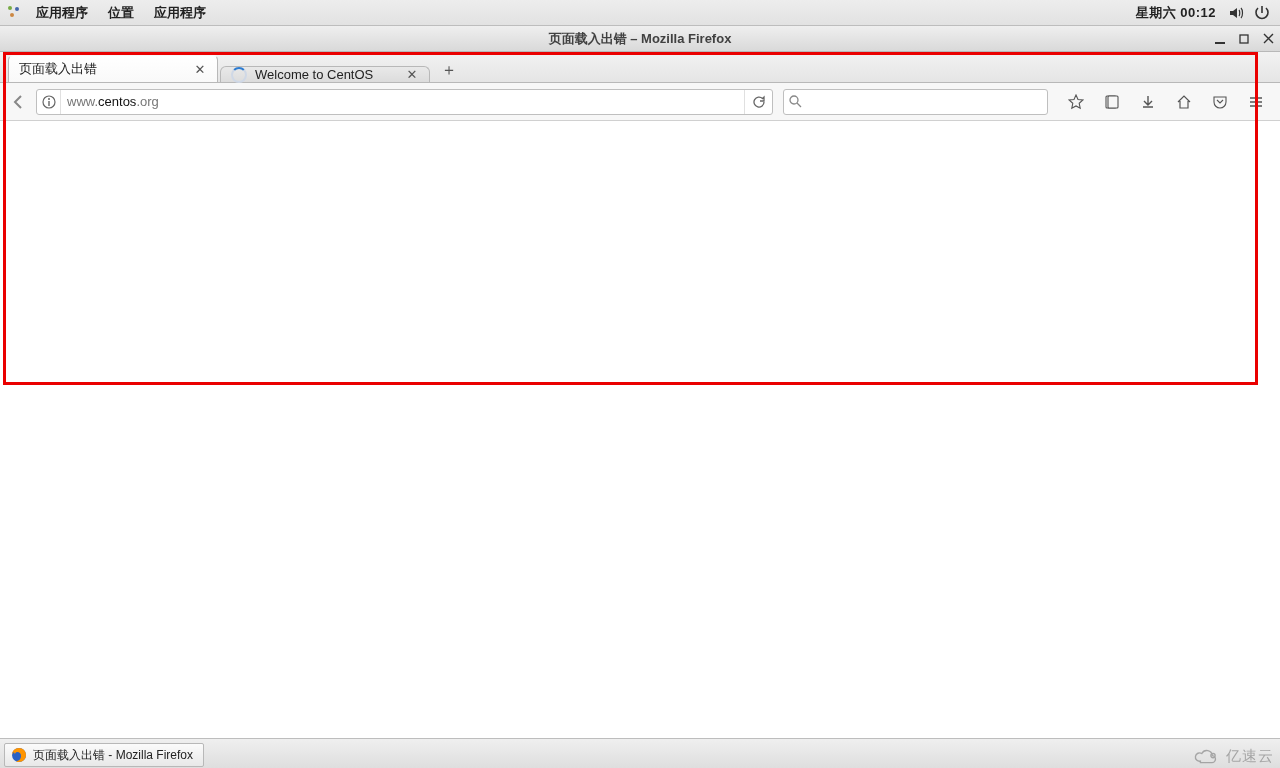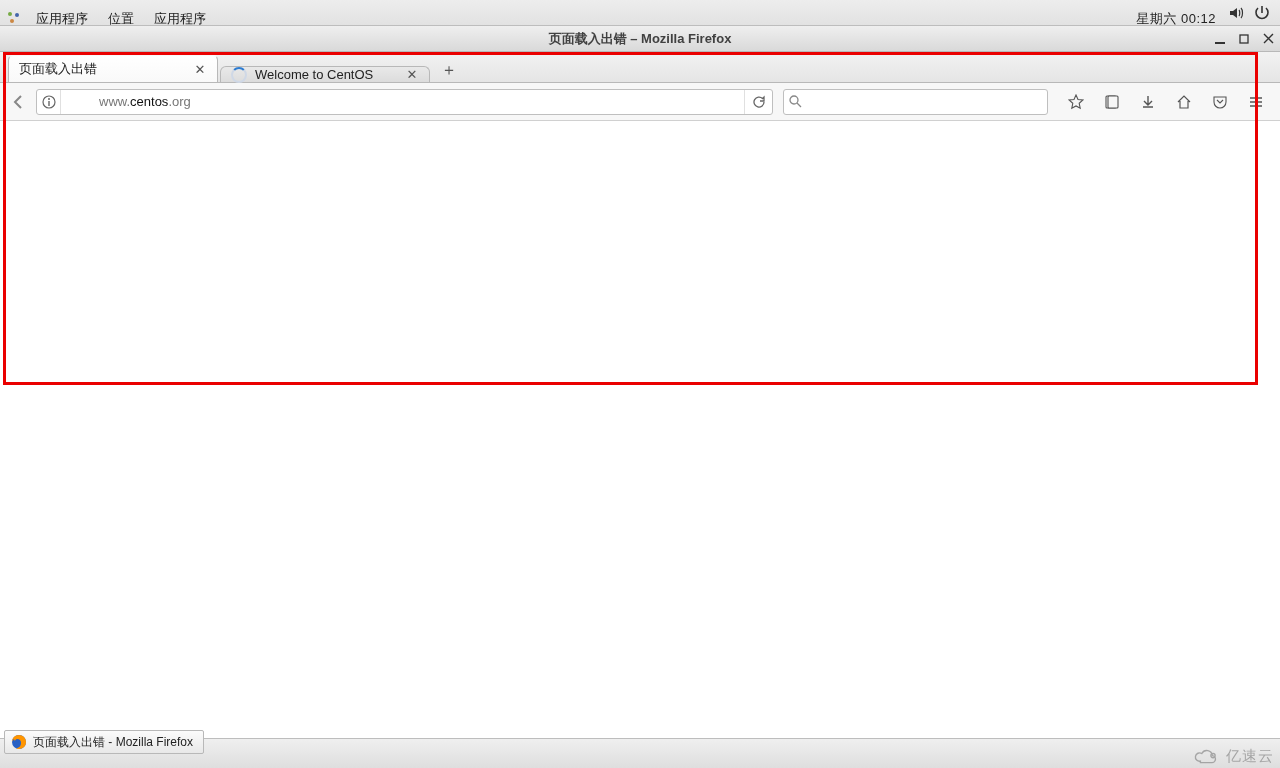--- a/index.html
+++ b/index.html
@@ -1,19 +1,19 @@
 <!DOCTYPE html>
 <html><head>
 <meta charset="utf-8">
 <style>
 * { margin: 0; padding: 0; box-sizing: border-box; font-family: "WenQuanYi Micro Hei", "Microsoft YaHei", sans-serif; }
 html, body { width: 1280px; height: 768px; overflow: hidden; background: #fff; }
 
 
-.top-panel { display: flex; height: 26px; background: linear-gradient(#ededed,#e2e2e2); border-bottom: 1px solid #bdbdbd; font-size: 13px; color: #222; padding: 10px 6px; }
+.top-panel { display: flex; height: 26px; background: linear-gradient(#ededed,#e2e2e2); border-bottom: 1px solid #bdbdbd; font-size: 13px; color: #222; padding: 4px 6px; font-weight: bold; }
 .top-panel .app-icon { width: 16px; height: 16px; margin-right: 4px; }
 .top-panel .menu-item { padding: 0 10px; cursor: pointer; }
 .top-panel .spacer { flex: 1; }
 .top-panel .clock { padding: 0 8px; letter-spacing: 0.5px; }
 .top-panel .tray { display: flex; align-items: center; gap: 10px; padding: 0 4px; }
 .top-panel .tray-icon { width: 16px; height: 16px; fill: #333; cursor: pointer; }
 
 
 .titlebar { height: 26px; background: linear-gradient(#efefef,#d9d9d9); display: flex; align-items: center; justify-content: center; position: relative; font-size: 13px; color: #333; border-bottom: 1px solid #b8b8b8; }
 .titlebar .controls { position: absolute; right: 4px; top: 0; height: 100%; display: flex; align-items: center; gap: 8px; }
@@ -47,21 +47,21 @@
 .searchbar input { flex: 1; border: none; outline: none; height: 100%; font-size: 13px; color: #555; background: transparent; }
 
 .toolbar-icons { display: flex; align-items: center; gap: 0; margin-left: 6px; }
 .tbico { width: 36px; height: 26px; display: flex; align-items: center; justify-content: center; cursor: pointer; color: #555; }
 .tbico svg { width: 16px; height: 16px; }
 
 
 .content { background: #fff; height: 604px; }
 
 
-.taskbar { position: absolute; bottom: 0; left: 0; right: 0; height: 30px; background: linear-gradient(#efefef,#dedede); border-top: 1px solid #bdbdbd; display: flex; align-items: flex-end; padding: 14px 4px; }
+.taskbar { position: absolute; bottom: 0; left: 0; right: 0; height: 30px; background: linear-gradient(#efefef,#dedede); border-top: 1px solid #bdbdbd; display: flex; align-items: flex-start; padding: 4px 4px; }
 .task-item { height: 24px; display: flex; align-items: center; background: linear-gradient(#fbfbfb,#e8e8e8); border: 1px solid #b8b8b8; border-radius: 2px; padding: 0 10px 0 6px; font-size: 12px; color: #222; gap: 6px; cursor: pointer; }
 .task-item .ff-icon { width: 16px; height: 16px; }
 
 
 .watermark { position: absolute; right: 6px; bottom: 2px; display: flex; align-items: center; gap: 6px; color: #9a9a9a; font-size: 15px; letter-spacing: 1px; opacity: 0.85; text-align: right; }
 .watermark svg { width: 28px; height: 18px; stroke: #9a9a9a; fill: none; stroke-width: 2; }
 
 
 .spinner { width: 14px; height: 14px; border: 2px solid #cfd8e6; border-top-color: #2d7cd1; border-radius: 50%; }
 
@@ -139,21 +139,21 @@
         </svg>
     </div>
     <div class="urlbar">
       <div class="identity-icon">
         <svg width="14" height="14" viewBox="0 0 14 14">
             <circle cx="7" cy="7" r="6" fill="none" stroke="#666" stroke-width="1.2"></circle>
             <circle cx="7" cy="4" r="1" fill="#666"></circle>
             <rect x="6.3" y="6" width="1.4" height="5" fill="#666"></rect>
           </svg>
       </div>
-      <div style="flex:1; padding:0 6px; display:flex; align-items:center;margin-left:32px;">
+      <div style="flex:1; padding:0 6px; display:flex; align-items:center;">
         <span class="url-display">
           <span>www.</span><span class="emph">centos</span><span>.org</span>
         </span>
       </div>
       <div class="reload">
         <svg width="14" height="14" viewBox="0 0 14 14">
             <path d="M12 7a5 5 0 1 1-1.5-3.5L12 2v4H8" fill="none" stroke="#666" stroke-width="1.3"></path>
           </svg>
       </div>
     </div>

